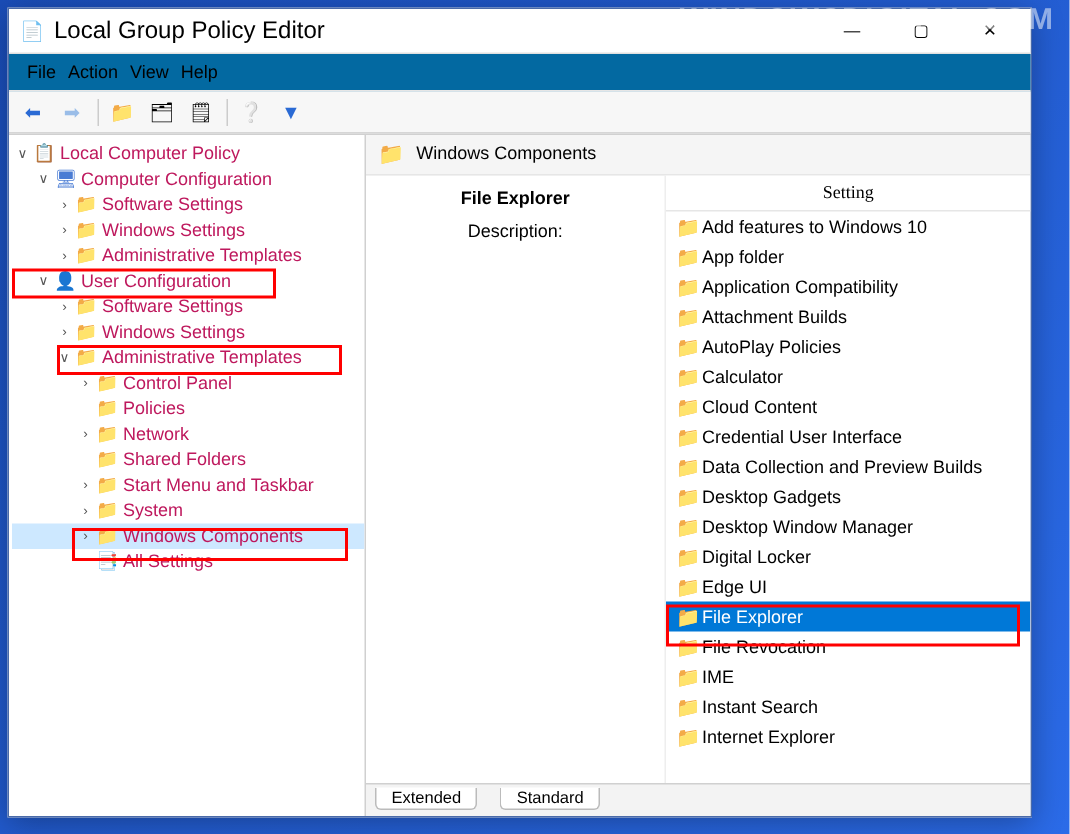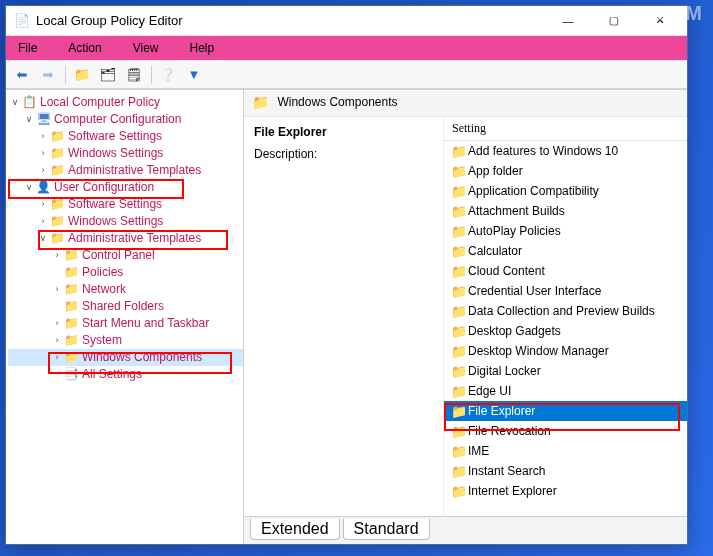--- a/index.html
+++ b/index.html
@@ -29,30 +29,30 @@
     padding: 0 4px 0 8px;
     background: #fff;
     border-bottom: 1px solid #e0e0e0;
   }
   .titlebar .app-icon {
     width: 16px; height: 16px;
     display: inline-flex; align-items: center; justify-content: center;
     margin-right: 6px;
     font-size: 13px;
   }
-  .titlebar .title { flex: 1; color: #000; font-size: 13px; }
+  .titlebar .title { flex: 1; color: #000; font-size: 16px; }
   .win-btn { width: 46px; height: 30px; display: inline-flex; align-items: center; justify-content: center; font-size: 11px; color: #000; }
 
   .menubar {
     display: flex;
-    gap: 27px;
+    gap: 4px;
     padding: 3px 10px;
     border-bottom: 1px solid #e6e6e6;
     font-size: 12px;
-    background: #ec4899;
+    background: #0369a1;
   }
   .menubar span { padding: 2px 2px; }
 
   .toolbar {
     display: flex;
     align-items: center;
     gap: 2px;
     padding: 3px 4px;
     border-bottom: 1px solid #d6d6d6;
     background: #f7f7f7;
@@ -112,20 +112,21 @@
     gap: 8px;
     padding: 4px 8px 6px 8px;
     border-bottom: 1px solid #e6e6e6;
     background: #f5f5f5;
   }
   .detail-header .ico { font-size: 14px; color: #e8b93a; }
   .detail-body {
     flex: 1;
     display: flex;
     overflow: hidden;
+    text-align: center;
   }
   .desc-col {
     width: 200px;
     padding: 8px 10px;
     border-right: 1px solid #eee;
     font-size: 12px;
   }
   .desc-col h4 { margin: 0 0 8px 0; font-size: 12px; font-weight: bold; }
   .desc-col .dlabel { margin-bottom: 1px; }
   .list-col {
@@ -149,25 +150,25 @@
     padding: 0 6px;
     white-space: nowrap;
   }
   .list-row .ico { width: 18px; font-size: 13px; color: #e8b93a; display:inline-flex;align-items:center;justify-content:center;}
   .list-row.selected { background: #0078d7; color: #fff; }
   .list-row.selected .ico { color: #fff; }
   .list-row .lbl { }
 
   .tabs {
     display: flex;
-    gap: 4px;
+    gap: 16px;
     padding: 2px 6px 4px 6px;
     border-top: 1px solid #d0d0d0;
     background: #f3f3f3;
-    font-size: 16px;
+    font-size: 11px;
   }
   .tab {
     padding: 1px 10px;
     border: 1px solid #bbb;
     border-top: none;
     border-radius: 0 0 4px 4px;
     background: #fff;
     margin-right: -1px;
     position: relative;
   }

